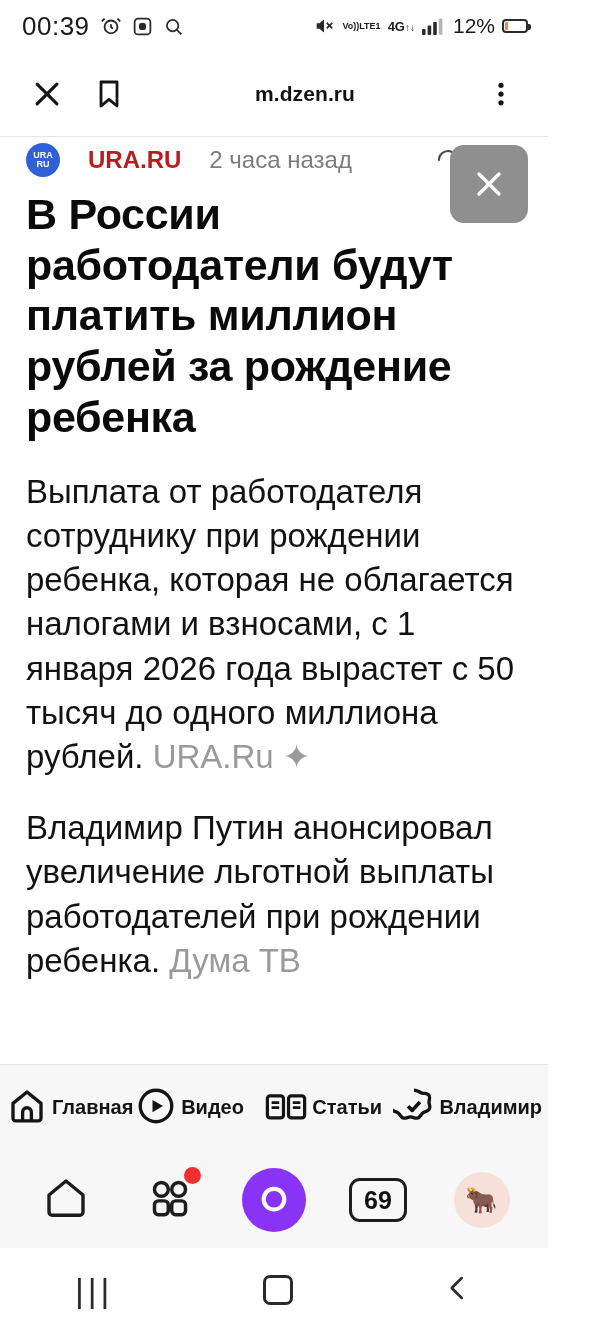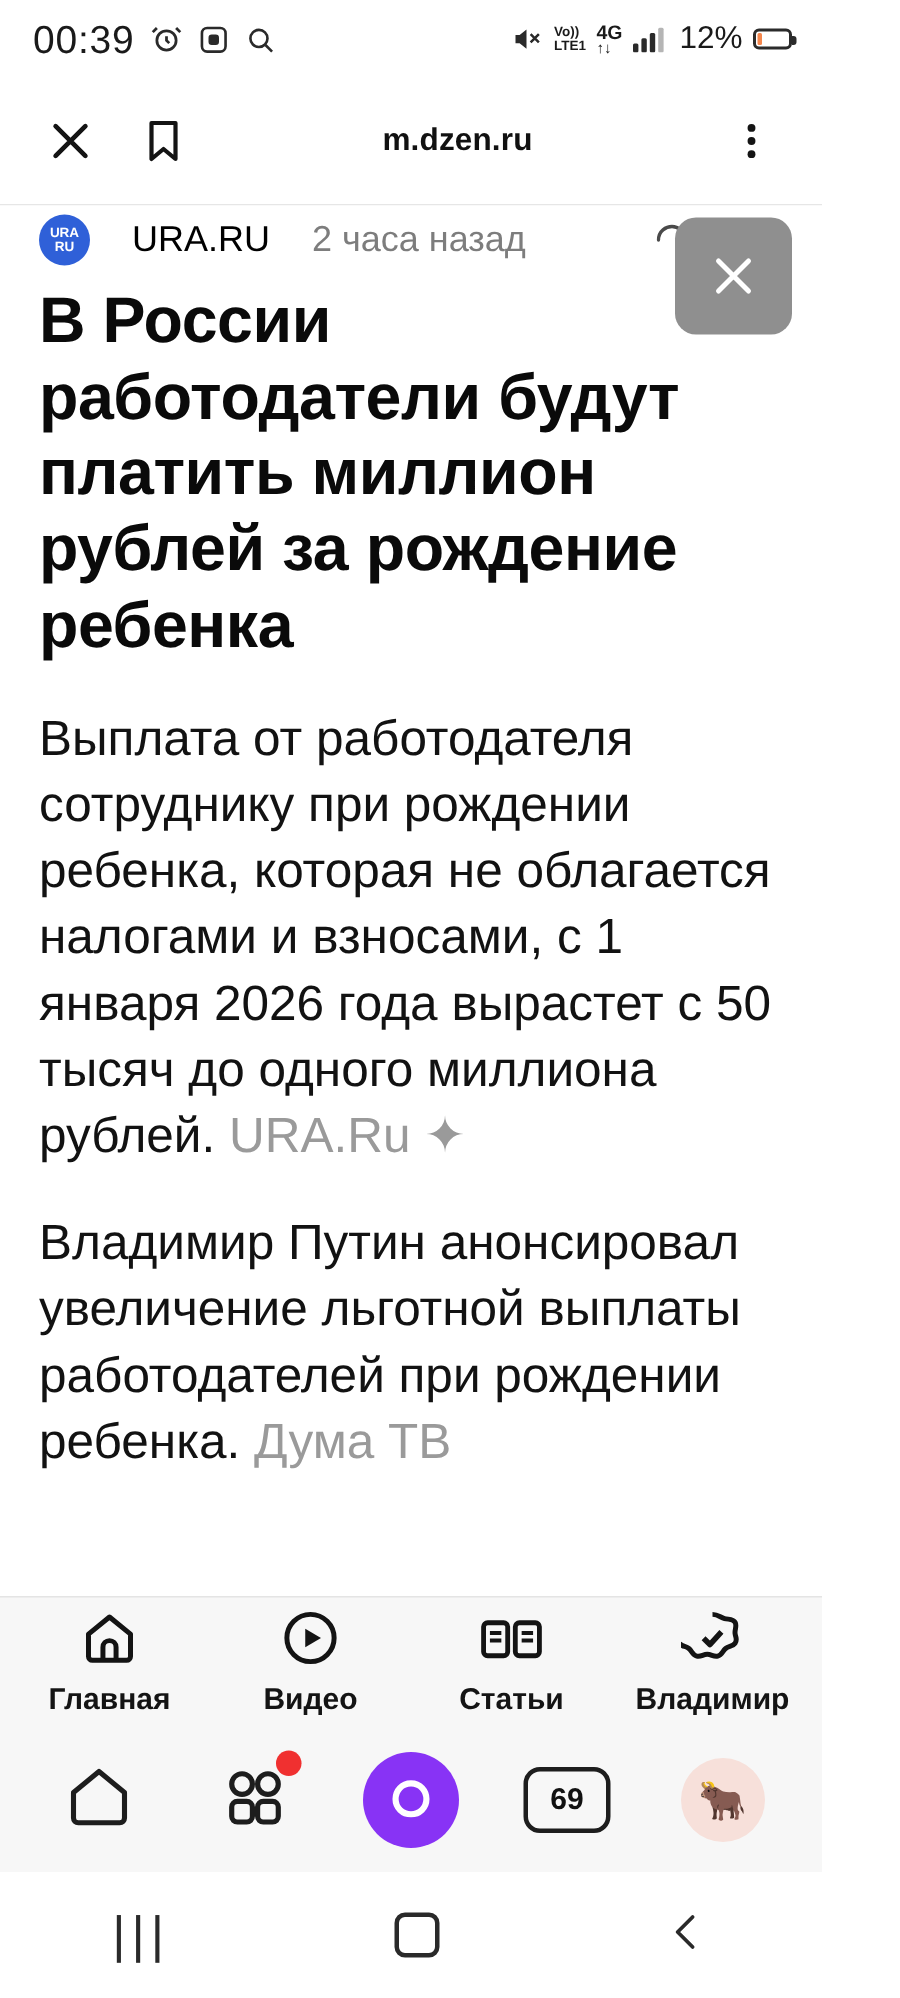--- a/index.html
+++ b/index.html
@@ -48,22 +48,21 @@
     align-items: center;
     gap: 7px;
   }
   .battery-pct {
     font-size: 21px;
     font-weight: 400;
     margin-left: 2px;
   }
   .netstack {
     display: flex;
-    flex-direction: column;
-    align-items: flex-start;
+    align-items: flex-end;
     line-height: 1;
     font-size: 9px;
     font-weight: 700;
   }
   .battery-shell {
     width: 26px; height: 14px;
     border: 2px solid #2b2b2b;
     border-radius: 4px;
     position: relative;
     display: inline-block;
@@ -137,22 +136,22 @@
     font-weight: 700;
     display: flex;
     flex-direction: column;
     align-items: center;
     justify-content: center;
     line-height: 1.05;
     flex: 0 0 auto;
   }
   .src-name {
     font-size: 24px;
-    font-weight: 400;
-    color: #000000;
+    font-weight: 700;
+    color: #b91c1c;
   }
   .src-time {
     font-size: 24px;
     color: #7d7d7d;
   }
   .src-spacer { flex: 1 1 auto; }
   .src-icon { color: #555; }
 
   .headline {
     font-size: 43px;
@@ -189,21 +188,21 @@
     flex: 0 0 88px;
     background: #f7f7f7;
     border-top: 1px solid #e4e4e4;
     display: flex;
     align-items: center;
     justify-content: space-around;
     padding: 4px 6px 6px;
   }
   .dzen-tab {
     display: flex;
-    flex-direction: column;
+    flex-direction: row;
     align-items: center;
     gap: 4px;
     flex: 1 1 0;
   }
   .dzen-tab-label {
     font-size: 20px;
     font-weight: 700;
     color: #141414;
   }
 
@@ -238,21 +237,21 @@
     align-items: center;
     justify-content: center;
   }
   .nav-counter {
     width: 58px; height: 44px;
     border: 3px solid #1d1d1d;
     border-radius: 11px;
     display: flex;
     align-items: center;
     justify-content: center;
-    font-size: 20px;
+    font-size: 25px;
     font-weight: 700;
     color: #111;
   }
   .nav-avatar {
     width: 56px; height: 56px;
     border-radius: 50%;
     background: #f7e0da;
     display: flex;
     align-items: center;
     justify-content: center;

